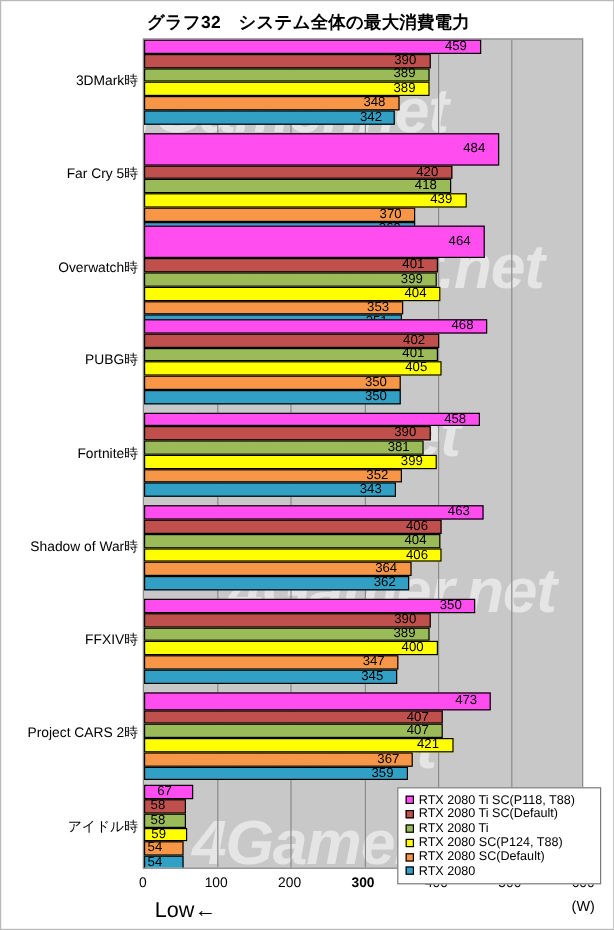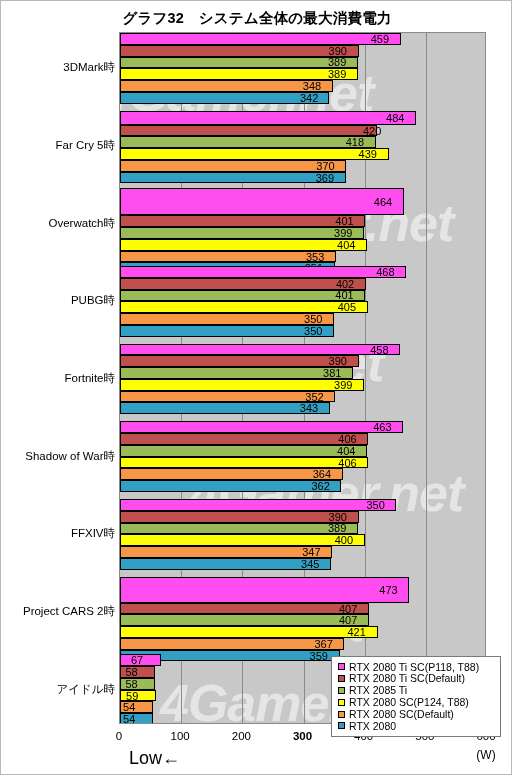--- a/index.html
+++ b/index.html
@@ -172,27 +172,27 @@
           <div class="bar-row" style="height: 11.7778px;">
             <div class="bar" style="width: 212.86px; background: rgb(247, 150, 70);"></div>
             <div class="bar-label" style="left: 182.86px;">348</div>
           </div>
           <div class="bar-row" style="height: 11.7778px;">
             <div class="bar" style="width: 209.19px; background: rgb(49, 160, 196);"></div>
             <div class="bar-label" style="left: 180px;">342</div>
           </div>
         </div>
         <div class="group" style="top: 77.6667px; height: 70.6667px;">
-          <div class="bar-row" style="height: 14px;">
+          <div class="bar-row" style="height: 27px;">
             <div class="bar" style="width: 296.047px; background: rgb(255, 77, 240);"></div>
             <div class="bar-label" style="left: 266.047px;">484</div>
           </div>
           <div class="bar-row" style="height: 11.7778px;">
             <div class="bar" style="width: 256.9px; background: rgb(192, 80, 77);"></div>
-            <div class="bar-label" style="left: 226.9px; margin-left: 16px;">420</div>
+            <div class="bar-label" style="left: 226.9px;">420</div>
           </div>
           <div class="bar-row" style="height: 11.7778px;">
             <div class="bar" style="width: 255.677px; background: rgb(155, 187, 89);"></div>
             <div class="bar-label" style="left: 225.677px;">418</div>
           </div>
           <div class="bar-row" style="height: 11.7778px;">
             <div class="bar" style="width: 268.522px; background: rgb(255, 255, 0);"></div>
             <div class="bar-label" style="left: 238.522px;">439</div>
           </div>
           <div class="bar-row" style="height: 11.7778px;">
@@ -328,21 +328,21 @@
           <div class="bar-row" style="height: 11.7778px;">
             <div class="bar" style="width: 212.248px; background: rgb(247, 150, 70);"></div>
             <div class="bar-label" style="left: 182.248px;">347</div>
           </div>
           <div class="bar-row" style="height: 11.7778px;">
             <div class="bar" style="width: 211.025px; background: rgb(49, 160, 196);"></div>
             <div class="bar-label" style="left: 181.025px;">345</div>
           </div>
         </div>
         <div class="group" style="top: 543.667px; height: 70.6667px;">
-          <div class="bar-row" style="height: 26px; text-decoration: underline;">
+          <div class="bar-row" style="height: 15px; text-decoration: underline;">
             <div class="bar" style="width: 289.318px; background: rgb(255, 77, 240);"></div>
             <div class="bar-label" style="left: 259.318px;">473</div>
           </div>
           <div class="bar-row" style="height: 11.7778px;">
             <div class="bar" style="width: 248.948px; background: rgb(192, 80, 77);"></div>
             <div class="bar-label" style="left: 218.948px;">407</div>
           </div>
           <div class="bar-row" style="height: 11.7778px;">
             <div class="bar" style="width: 248.948px; background: rgb(155, 187, 89);"></div>
             <div class="bar-label" style="left: 218.948px;">407</div>
@@ -419,21 +419,21 @@
       <div class="legend-item">
         <span class="legend-swatch" style="background: rgb(255, 77, 240);"></span>
         <span class="legend-text">RTX 2080 Ti SC(P118, T88)</span>
       </div>
       <div class="legend-item">
         <span class="legend-swatch" style="background: rgb(192, 80, 77);"></span>
         <span class="legend-text">RTX 2080 Ti SC(Default)</span>
       </div>
       <div class="legend-item">
         <span class="legend-swatch" style="background: rgb(155, 187, 89);"></span>
-        <span class="legend-text">RTX 2085 Ti</span>
+        <span class="legend-text">RTX 2080 Ti</span>
       </div>
       <div class="legend-item">
         <span class="legend-swatch" style="background: rgb(255, 255, 0);"></span>
         <span class="legend-text">RTX 2080 SC(P124, T88)</span>
       </div>
       <div class="legend-item">
         <span class="legend-swatch" style="background: rgb(247, 150, 70);"></span>
         <span class="legend-text">RTX 2080 SC(Default)</span>
       </div>
       <div class="legend-item">

